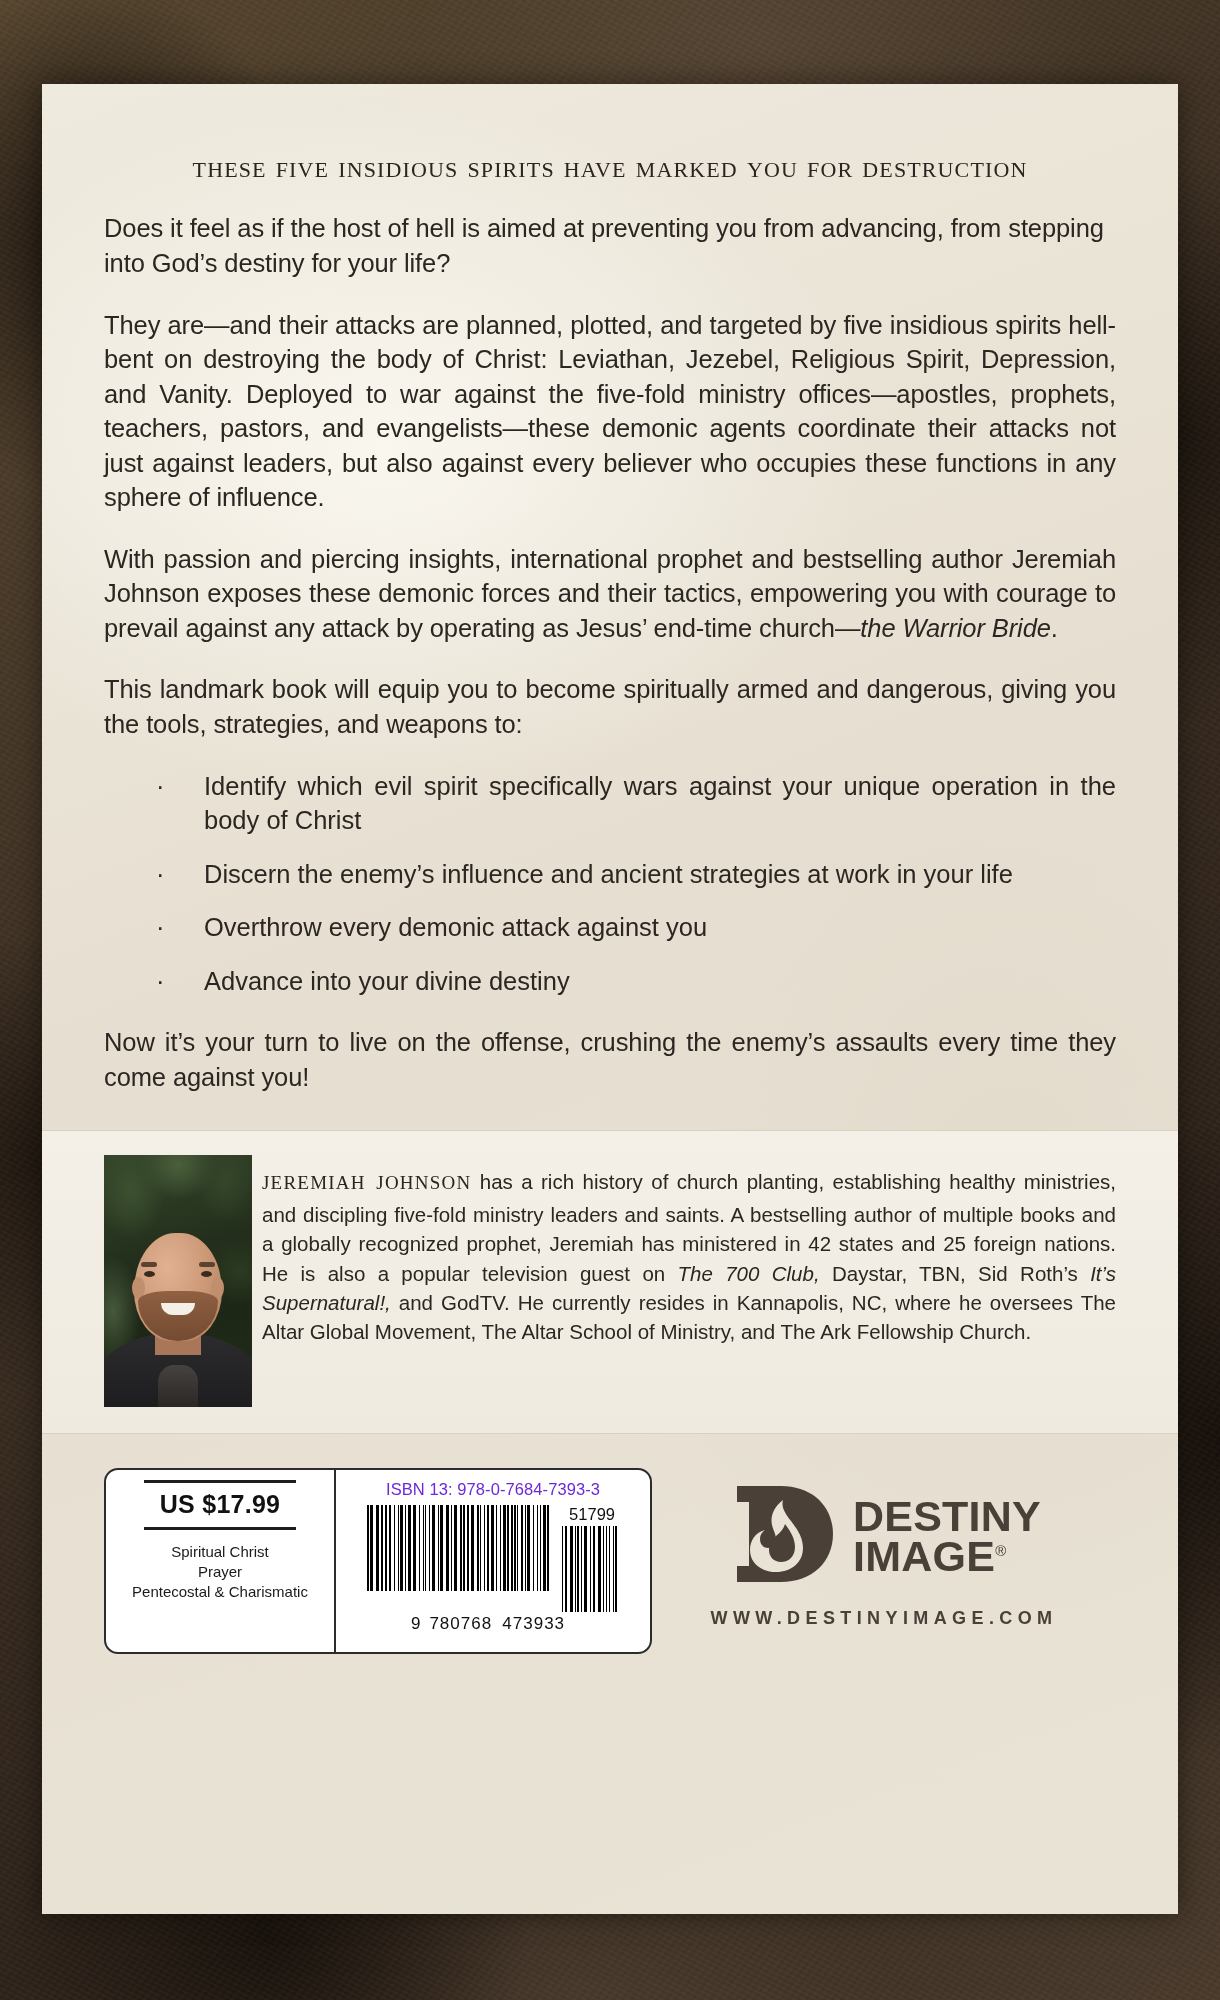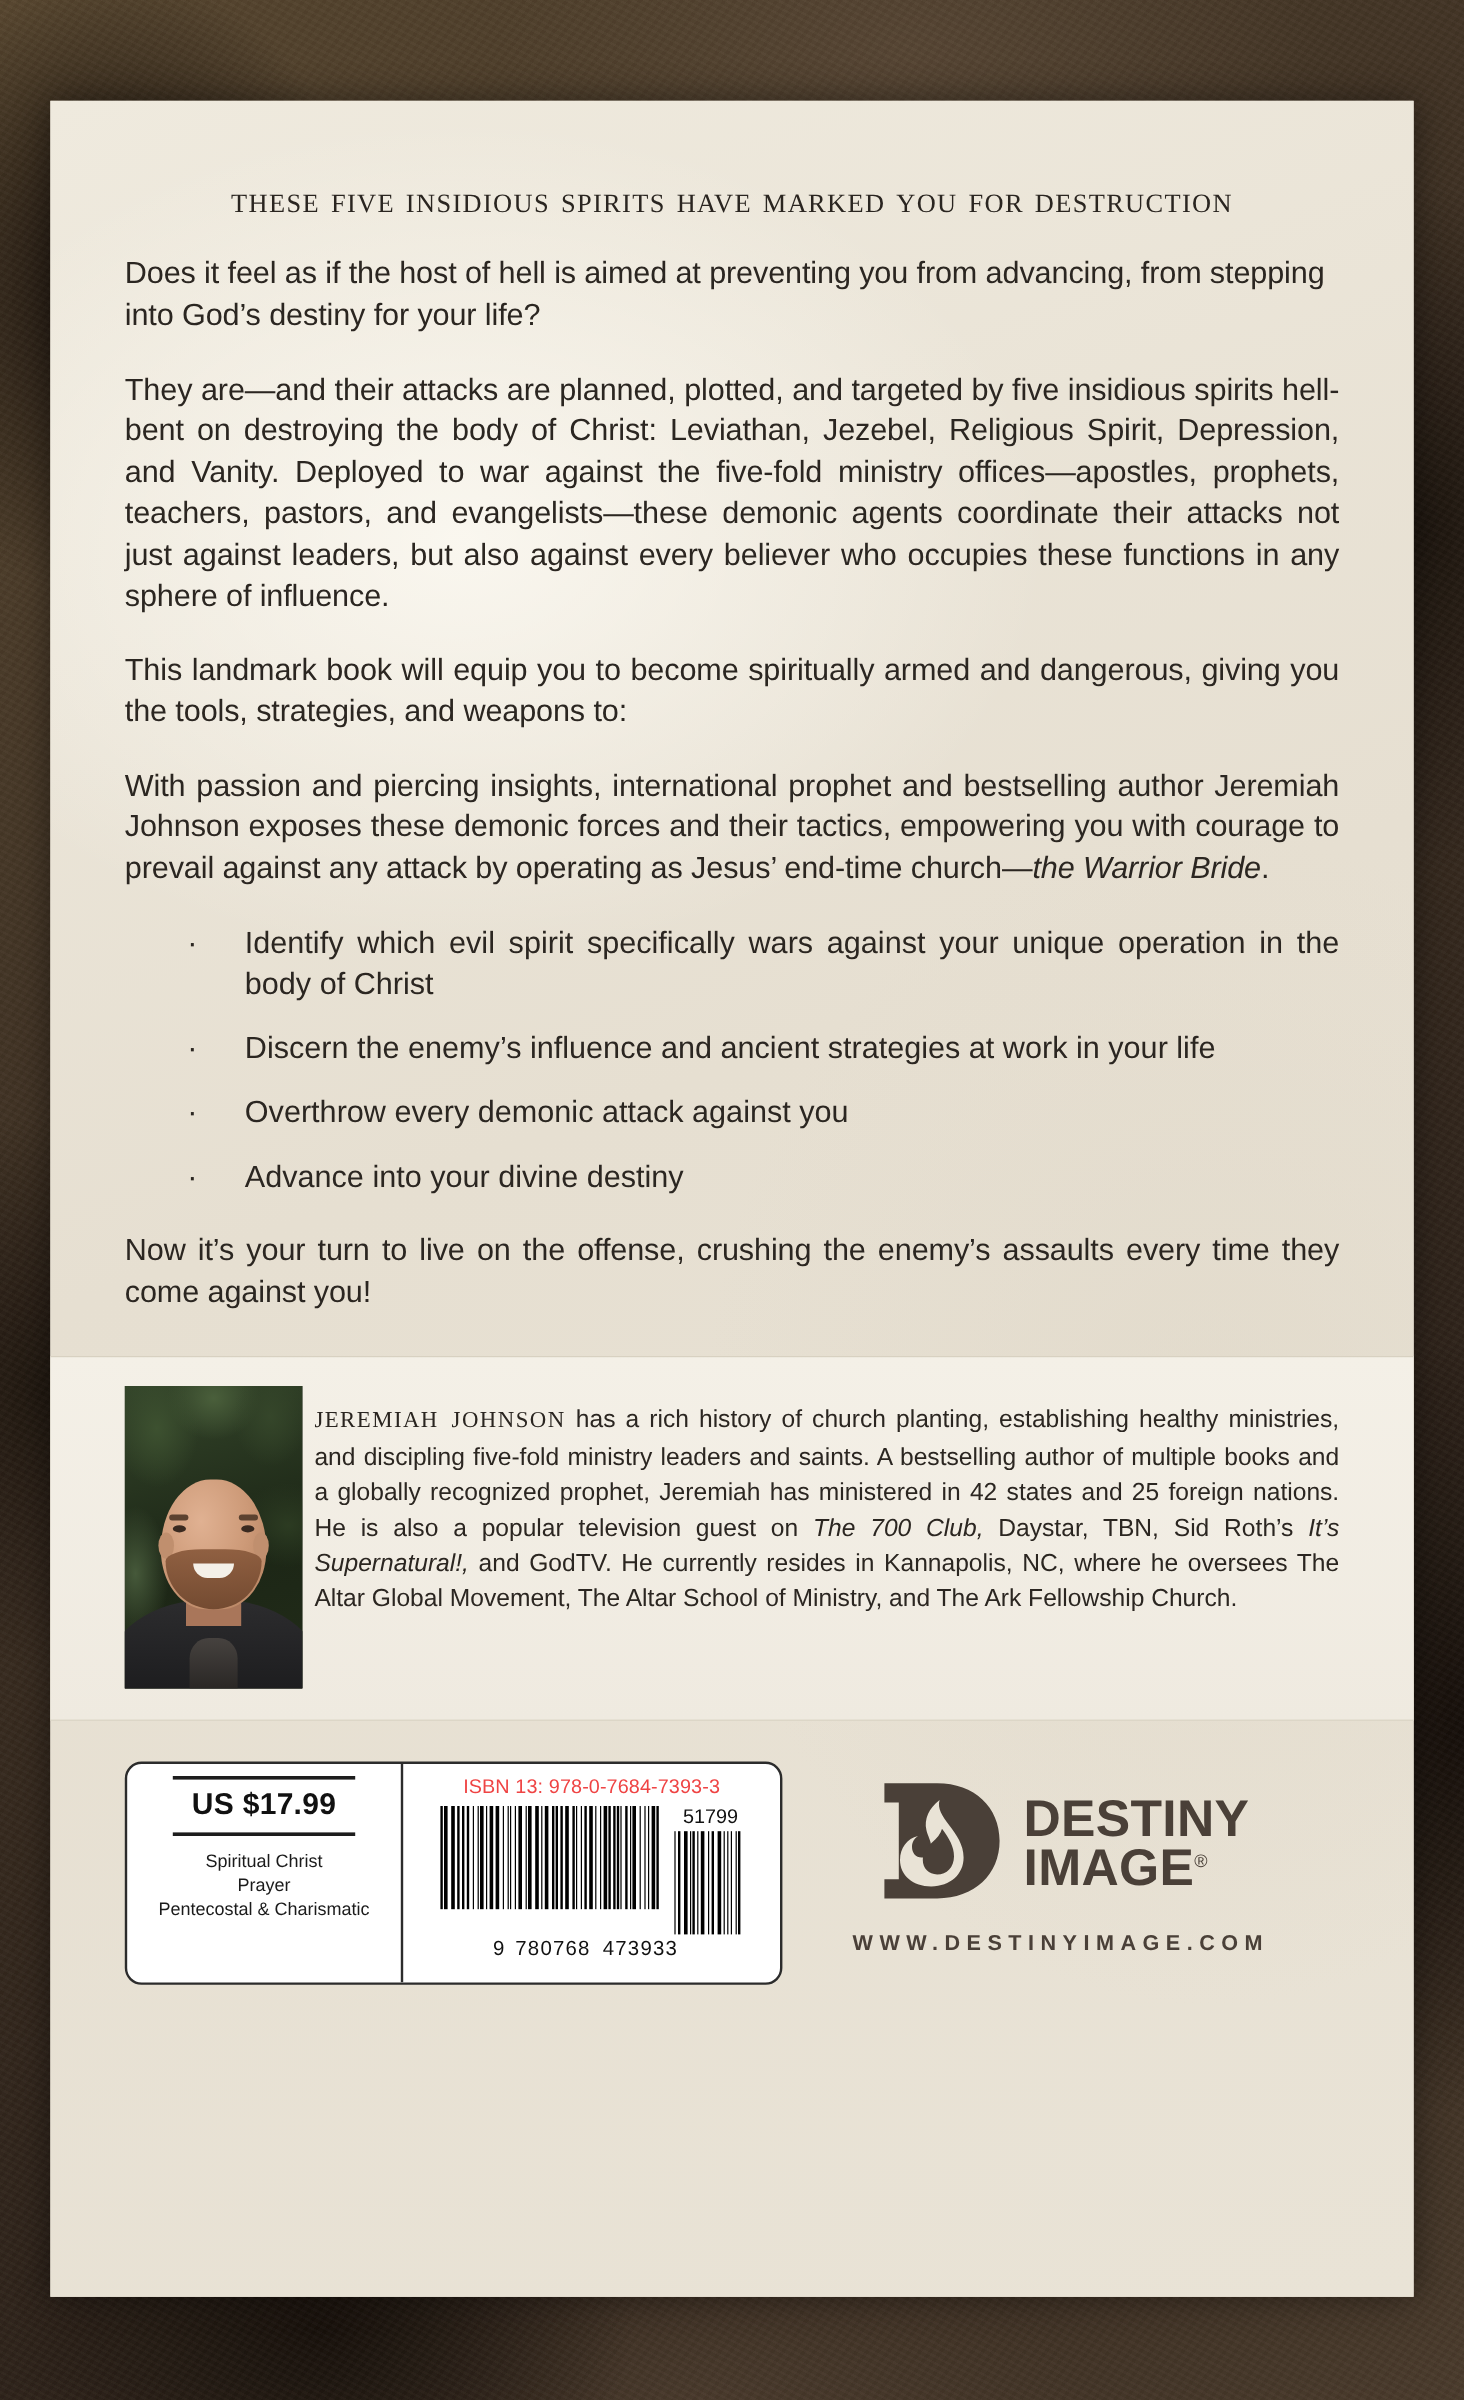--- a/index.html
+++ b/index.html
@@ -287,21 +287,21 @@
   #barcode-cell {
     flex: 1 1 auto;
     display: flex;
     flex-direction: column;
     align-items: center;
     padding: 10px 12px 8px 12px;
     position: relative;
   }
   #isbn-line {
     font-size: 16.5px;
-    color: #ef4444;
+    color: #6d28d9;
     letter-spacing: .005em;
     margin-bottom: 6px;
   }
   .bars-row {
     display: flex;
     align-items: flex-start;
     gap: 10px;
   }
   .barcode {
     height: 86px;
@@ -382,23 +382,23 @@
 <div id="cover">
 
   <div id="copy">
 
     <h1 id="headline">These Five Insidious Spirits Have Marked You for Destruction</h1>
 
     <p class="para lead">Does it feel as if the host of hell is aimed at preventing you from advancing, from stepping into God’s destiny for your life?</p>
 
     <p class="para">They are—and their attacks are planned, plotted, and targeted by five insidious spirits hell-bent on destroying the body of Christ: Leviathan, Jezebel, Religious Spirit, Depression, and Vanity. Deployed to war against the five-fold ministry offices—apostles, prophets, teachers, pastors, and evangelists—these demonic agents coordinate their attacks not just against leaders, but also against every believer who occupies these functions in any sphere of influence.</p>
 
+    <p class="para"><span>With passion and piercing insights, international prophet and bestselling author Jeremiah Johnson exposes these demonic forces and their tactics, empowering you with courage to prevail against any attack by operating as Jesus’ end-time church—</span><em>the Warrior Bride</em><span>.</span></p>
+
     <p class="para">This landmark book will equip you to become spiritually armed and dangerous, giving you the tools, strategies, and weapons to:</p>
-
-    <p class="para"><span>With passion and piercing insights, international prophet and bestselling author Jeremiah Johnson exposes these demonic forces and their tactics, empowering you with courage to prevail against any attack by operating as Jesus’ end-time church—</span><em>the Warrior Bride</em><span>.</span></p>
 
     <ul id="benefits">
       <li>
           <span class="dot">·</span>
           <span class="txt">Identify which evil spirit specifically wars against your unique operation in the body of Christ</span>
         </li>
       <li>
           <span class="dot">·</span>
           <span class="txt">Discern the enemy’s influence and ancient strategies at work in your life</span>
         </li>

